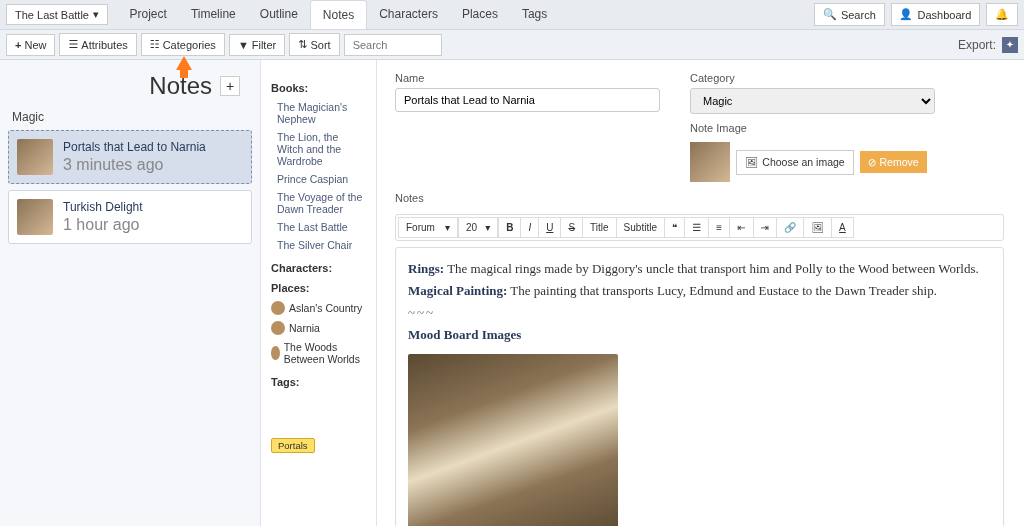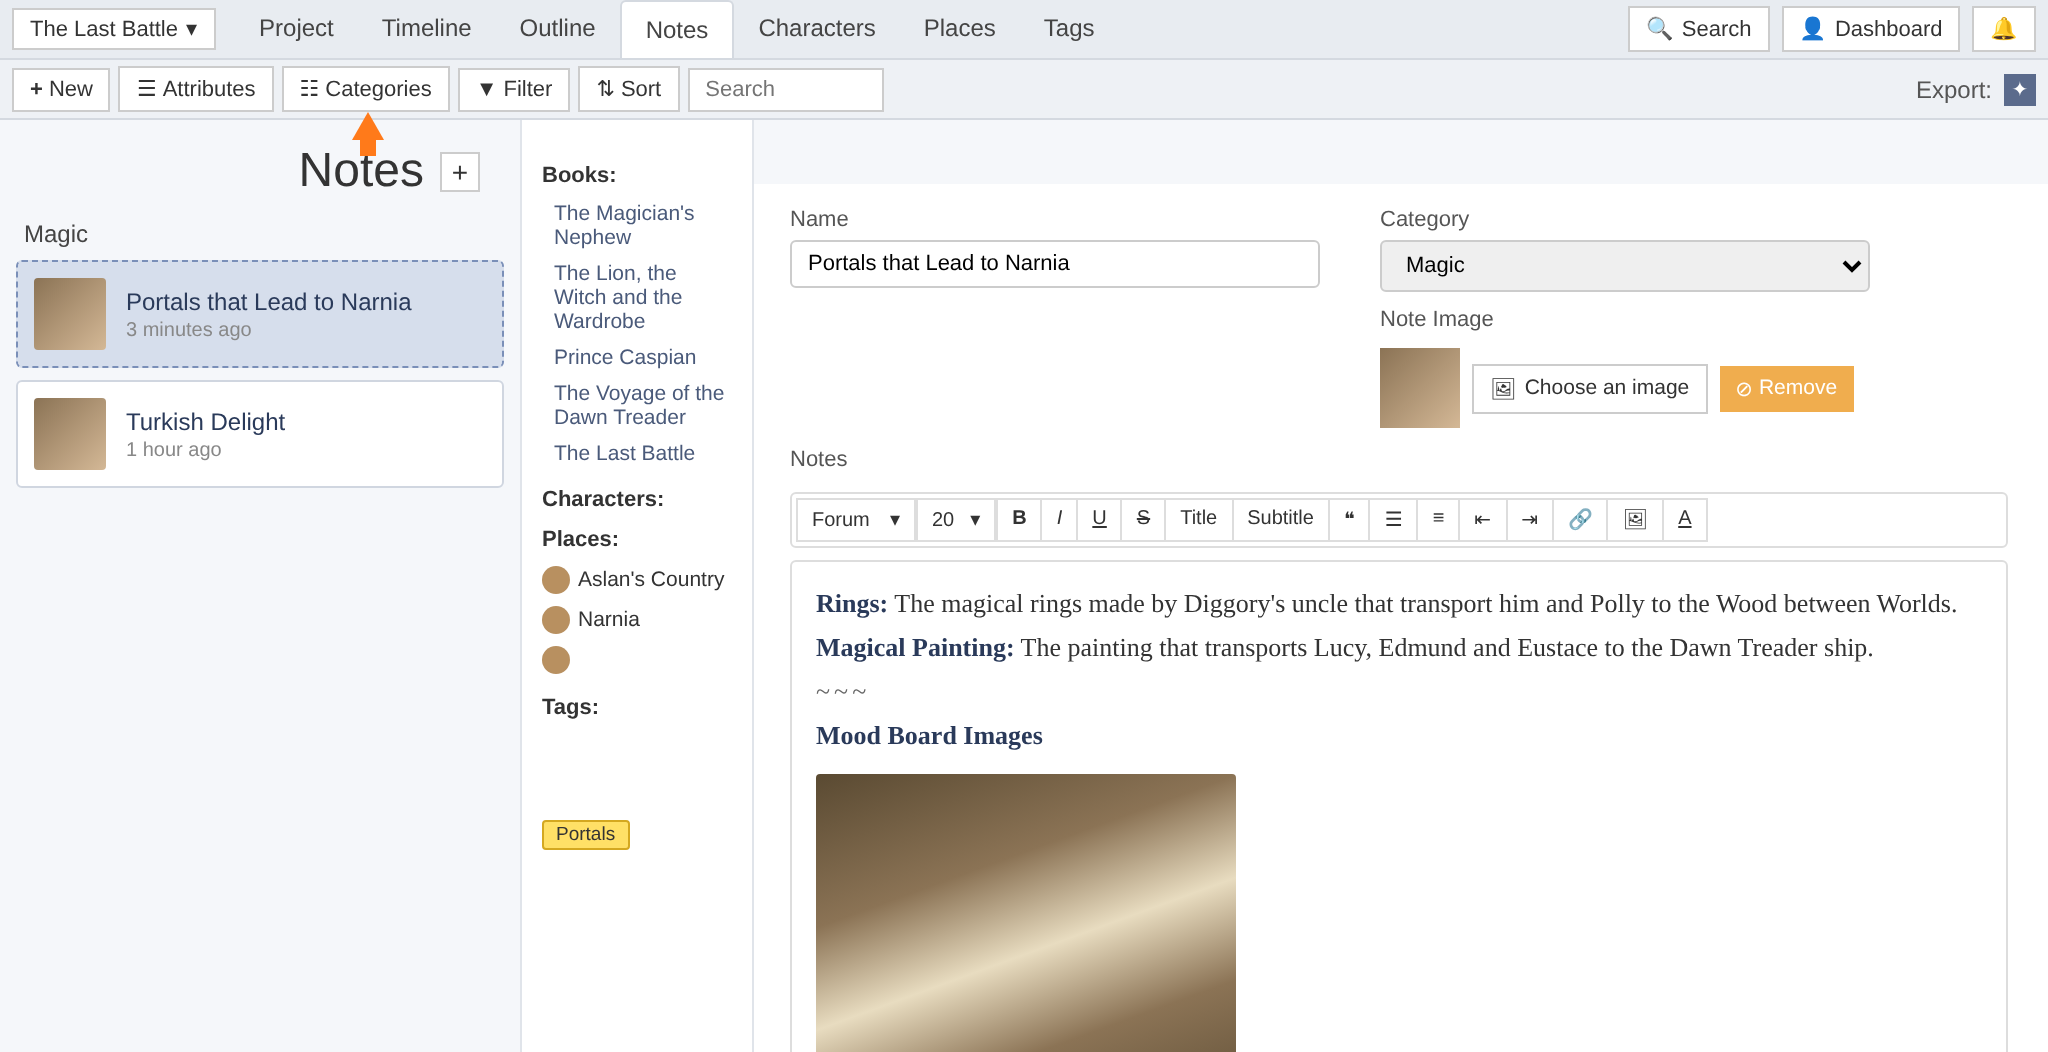--- a/index.html
+++ b/index.html
@@ -20,28 +20,28 @@
 .arrow-stem { position:absolute; left:180px; top:38px; width:8px; height:10px; background:#ff7a1a; }
 .main { display: flex; height: calc(526px - 60px); }
 .left { width: 260px; padding: 8px; }
 .notes-title { font-size: 24px; font-weight: 400; text-align: right; padding-right:12px; margin: 4px 0 10px; display:flex; justify-content:flex-end; align-items:center; gap:8px;}
 .add-btn { border:1px solid #ccc; background:#fff; width:20px; height:20px; font-size:14px; cursor:pointer; display:flex; align-items:center; justify-content:center;}
 .cat-label { font-size: 12px; color: #444; margin: 4px 4px 6px; }
 .note-card { display: flex; align-items: center; gap: 10px; padding: 8px; border: 1px solid #d0d6e0; border-radius: 3px; margin-bottom: 6px; background:#fff; cursor:pointer;}
 .note-card.selected { background: #d6deec; border:1px dashed #7a8fb8; }
 .thumb { width: 36px; height: 36px; background: linear-gradient(135deg,#8b7355,#d4b896); border-radius:2px; }
 .note-title { font-size: 12px; color: #2a3a5a; }
-.note-sub { font-size: 10px; color: #888; margin-top:2px; }
+.note-sub { font-size: 16px; color: #888; margin-top:2px; }
 .mid { width: 117px; background: #fff; border-left:1px solid #e0e4ea; border-right:1px solid #e0e4ea; padding: 14px 10px; font-size:11px; overflow-y:auto;}
 .mid h4 { font-size: 11px; font-weight: bold; margin: 8px 0 4px; }
 .mid .link-item { color: #4a5a7a; padding: 3px 0 3px 6px; cursor:pointer; font-size:10.5px;}
 .mid .chip-row { display:flex; align-items:center; gap:4px; padding:3px 0; font-size:10.5px;}
 .chip-dot { width:14px; height:14px; border-radius:50%; background:#b89060; }
 .tag { background:#ffe066; border:1px solid #d4a820; padding:1px 6px; font-size:9.5px; border-radius:2px; display:inline-block;margin-top:46px;}
-.right { flex: 1; background: #fff; padding: 12px 20px 0 18px; overflow-y:auto;margin-top:32px;}
+.right { flex: 1; background: #fff; padding: 12px 20px 0 18px; overflow-y:auto;}
 .form-row { display: flex; gap: 30px; margin-bottom: 10px; }
 .form-col { display:flex; flex-direction:column; }
 .form-label { font-size: 11px; color: #555; margin-bottom: 4px; }
 .form-input { border: 1px solid #ccc; padding: 5px 8px; font-size: 11px; width: 265px; border-radius:3px;}
 .form-select { border: 1px solid #ccc; padding: 5px 8px; font-size: 11px; width: 245px; border-radius:3px;}
 .img-section { display:flex; align-items:center; gap:6px; margin-top:4px;}
 .img-thumb { width:40px; height:40px; background: linear-gradient(135deg,#8b7355,#d4b896);}
 .img-btn { background:#fff; border:1px solid #ccc; padding:5px 8px; font-size:10.5px; cursor:pointer; display:flex; align-items:center; gap:4px;}
 .remove-btn { background:#f0ad4e; color:#fff; border:none; padding:5px 8px; font-size:10.5px; cursor:pointer; display:flex; align-items:center; gap:3px;}
 .editor-toolbar { display:flex; gap:0; margin:10px 0 6px; border:1px solid #ddd; padding:2px; border-radius:3px;}
@@ -137,32 +137,34 @@
     </div>
   </div>
 
   <div class="mid">
     <h4>Books:</h4>
     <div class="link-item">The Magician's Nephew</div>
     <div class="link-item">The Lion, the Witch and the Wardrobe</div>
     <div class="link-item">Prince Caspian</div>
     <div class="link-item">The Voyage of the Dawn Treader</div>
     <div class="link-item">The Last Battle</div>
+    <div class="link-item">The Silver Chair</div>
     <h4>Characters:</h4>
     <h4>Places:</h4>
     <div class="chip-row">
         <span class="chip-dot"></span>
         <span>Aslan's Country</span>
       </div>
     <div class="chip-row">
         <span class="chip-dot"></span>
         <span>Narnia</span>
       </div>
     <div class="chip-row">
         <span class="chip-dot"></span>
+        <span>The Woods Between Worlds</span>
       </div>
     <h4>Tags:</h4>
     <span class="tag">Portals</span>
   </div>
 
   <div class="right">
     <div class="form-row">
       <div class="form-col">
         <div class="form-label">Name</div>
         <input class="form-input" value="Portals that Lead to Narnia" style="">

